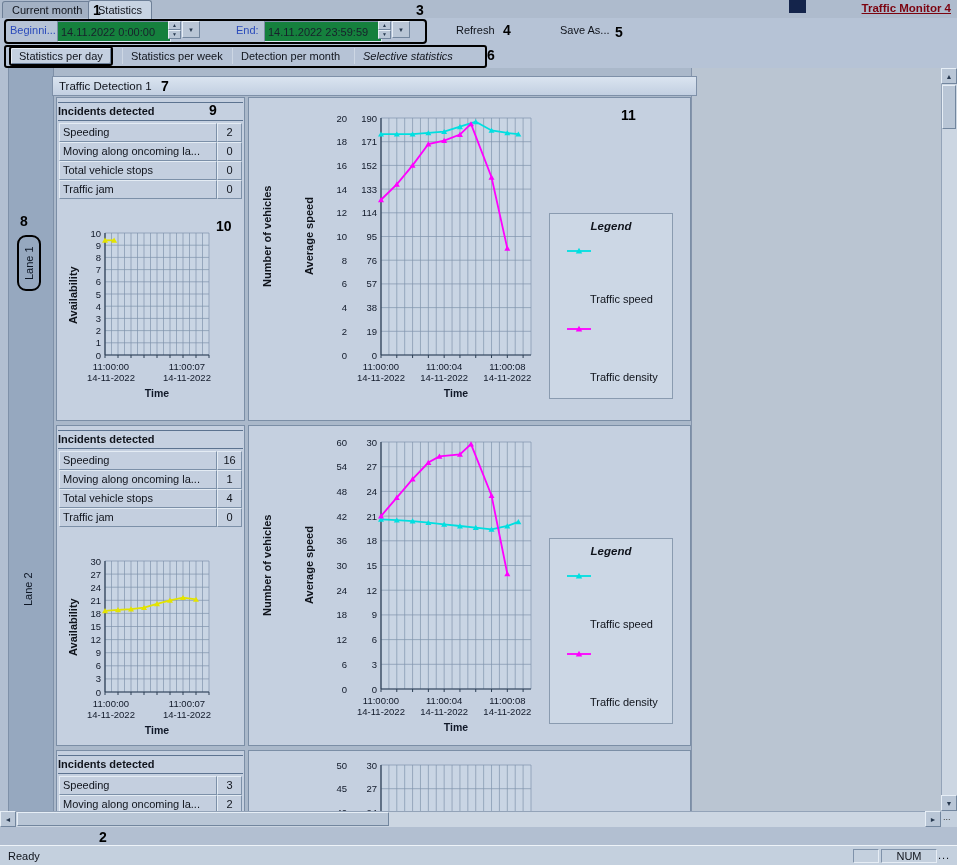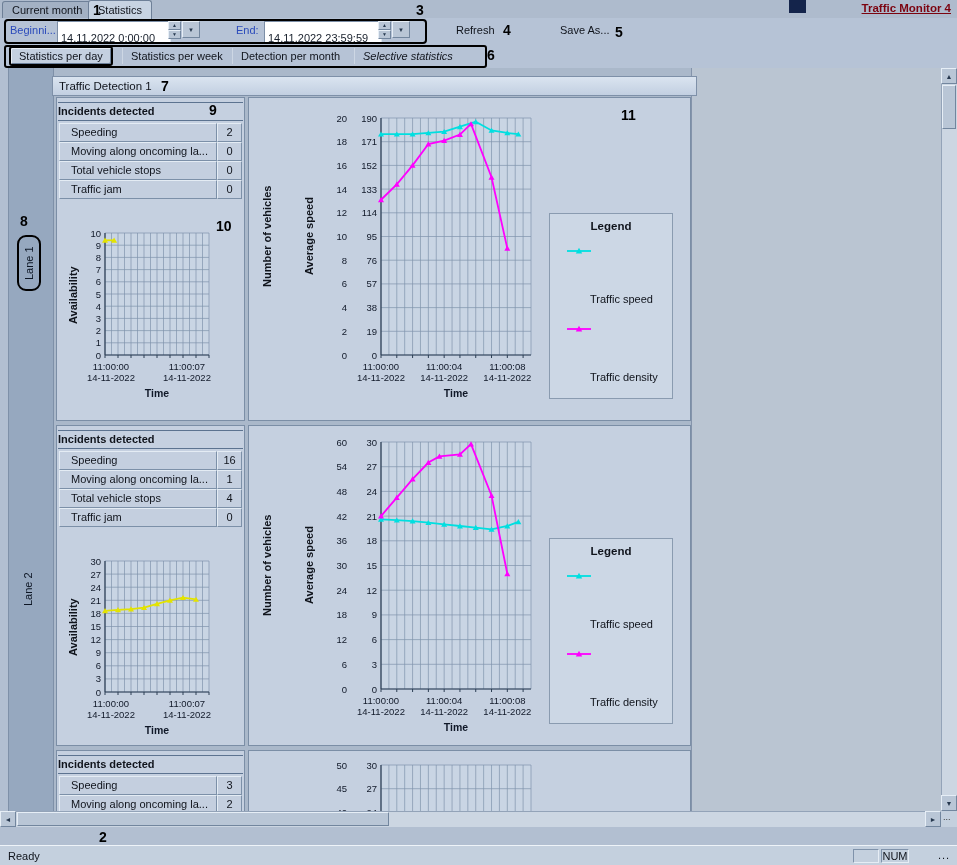--- a/index.html
+++ b/index.html
@@ -18,23 +18,23 @@
   .app-title{position:absolute;right:6px;top:2px;font-weight:bold;font-size:11.5px;color:#7c0410;text-decoration:underline;}
   .dark-frag{position:absolute;left:789px;top:0;width:17px;height:13px;background:#14244b;}
 
   
   .toolbar{position:absolute;left:0;top:18px;width:957px;height:26px;background:#b6c3d6;}
   .ann-rect{position:absolute;border:2px solid #000;border-radius:4px;pointer-events:none;z-index:9;}
   .dates-rect{left:4px;top:1px;width:419px;height:21px;}
   .lbl{position:absolute;top:6px;color:#2b4bbb;}
   .lbl.begin{left:10px;}
   .lbl.end{left:236px;}
-  .dtfield{position:absolute;top:3px;height:15px;background:#ffffff;border:1px solid;
+  .dtfield{position:absolute;top:3px;height:15px;background:#15803d;border:1px solid;
            border-color:#7c8ea6 #dfe8f2 #dfe8f2 #7c8ea6;font-family:"Liberation Sans",sans-serif;
-           font-size:11px;color:#18202c;padding:8px 3px;}
+           font-size:11px;color:#18202c;padding:2px 3px;}
   .f1{left:57px;width:106px;}
   .f2{left:264px;width:110px;}
   .spin{position:absolute;top:3px;width:13px;height:17px;display:flex;flex-direction:column;}
   .spin span{flex:1;font-size:5px;line-height:7px;text-align:center;background:#b9c6d6;
              border:1px solid;border-color:#e6eef6 #72869e #72869e #e6eef6;color:#26384e;cursor:default;}
   .s1{left:168px;} .s2{left:378px;}
   .drop{position:absolute;top:3px;width:16px;height:15px;background:#b9c6d6;border:1px solid;
         border-color:#e6eef6 #72869e #72869e #e6eef6;font-size:6px;display:flex;align-items:center;justify-content:center;color:#26384e;}
   .d1{left:182px;} .d2{left:392px;}
   .tbtn{position:absolute;top:4px;padding:2px 10px;cursor:default;}
@@ -62,35 +62,35 @@
               display:flex;align-items:center;justify-content:center;}
   .lane-label.boxed{left:17px;top:167px;width:20px;height:52px;border:2px solid #000;border-radius:9px;}
   #lane2-label{left:20px;top:497px;width:16px;height:48px;}
 
   .card{position:absolute;background:#c5d0e0;border:1px solid #7b8ea6;box-sizing:border-box;}
   .inc-title{margin:4px 1px 0 1px;text-align:left;font-weight:bold;
              border-top:1px solid #5c7390;border-bottom:1px solid #5c7390;padding:2px 0 3px 0;}
   .inc-rows{margin:2px 2px 0 2px;}
   .inc-row{display:flex;height:19px;box-sizing:border-box;}
   .inc-label,.inc-value{background:#c4cfdf;border:1px solid;border-color:#e4ecf4 #7c90a8 #7c90a8 #e4ecf4;
-                        box-sizing:border-box;padding:2px 11px;white-space:nowrap;overflow:hidden;}
+                        box-sizing:border-box;padding:2px 3px;white-space:nowrap;overflow:hidden;}
   .inc-label{flex:1;}
   .inc-value{width:25px;text-align:center;padding:2px 1px;}
 
   .mini-wrap{display:flex;margin:28px 0 0 10px;}
   .ytitle{writing-mode:vertical-rl;transform:rotate(180deg);font-weight:bold;color:#10141c;
           display:flex;align-items:center;justify-content:center;text-align:center;white-space:nowrap;}
   .chart-card{display:flex;align-items:flex-start;}
   .ytitle.t1{margin-left:12px;}
   .ytitle.t2{margin-left:30px;}
   .chart-card svg{margin-left:8px;}
 
   .legend{margin-left:10px;width:124px;background:#ccd7e5;border:1px solid #8a9bb0;
           box-sizing:border-box;padding:4px 8px 10px 8px;}
-  .legend-title{text-align:center;font-weight:bold;font-size:11.5px;margin:2px 0 12px 0;}
+  .legend-title{text-align:center;font-weight:bold;font-size:11.5px;margin:2px 0 12px 0;font-style:italic;}
   .legend-item{display:flex;align-items:flex-start;margin-bottom:14px;}
   .legend-item:last-child{margin-bottom:2px;}
   .legend-sample{width:26px;height:10px;margin:2px 6px 0 0;flex:none;}
   .legend-label{width:68px;word-break:break-all;line-height:1.45;margin-top:48px;}
 
   
   .sb-btn{position:absolute;width:16px;height:16px;background:#b9c6d6;border:1px solid;
           border-color:#e6eef6 #72869e #72869e #e6eef6;font-size:7px;display:flex;align-items:center;
           justify-content:center;color:#26384e;box-sizing:border-box;}
   .vtrack{position:absolute;left:941px;top:68px;width:16px;height:743px;background:#ccd6e2;border-left:1px solid #93a3b8;box-sizing:border-box;}
@@ -104,21 +104,21 @@
 
   
   .btabbar{position:absolute;left:0;top:827px;width:957px;height:18px;background:#b7c3d4;border-top:1px solid #8c9cb1;box-sizing:border-box;}
   .btab{position:absolute;top:1px;height:14px;line-height:14px;padding:1px 8px;border:1px solid #6e8098;border-top:none;
         background:#a3b1c4;border-radius:0 0 3px 3px;}
   #btab-table{left:4px;} #btab-charts{left:49px;background:#c9d5e4;}
   .statusbar{position:absolute;left:0;top:845px;width:957px;height:20px;background:#c4d0de;border-top:1px solid #eef3f8;box-sizing:border-box;}
   .status-ready{position:absolute;left:8px;top:4px;}
   .pane{position:absolute;top:3px;height:14px;border:1px solid;border-color:#7f92aa #e6edf5 #e6edf5 #7f92aa;box-sizing:border-box;}
   .pane-empty{left:853px;width:26px;}
-  .pane-num{left:881px;width:28px;text-align:center;line-height:12px;}
+  .pane-num{left:881px;width:56px;text-align:center;line-height:12px;}
   .status-dots{position:absolute;left:938px;top:3px;letter-spacing:1px;}
 
   .ann{position:absolute;font-weight:bold;font-size:14px;color:#000;z-index:50;}
 </style>
 </head>
 <body>
 
 <div id="app">
 
   <div class="tabbar">

